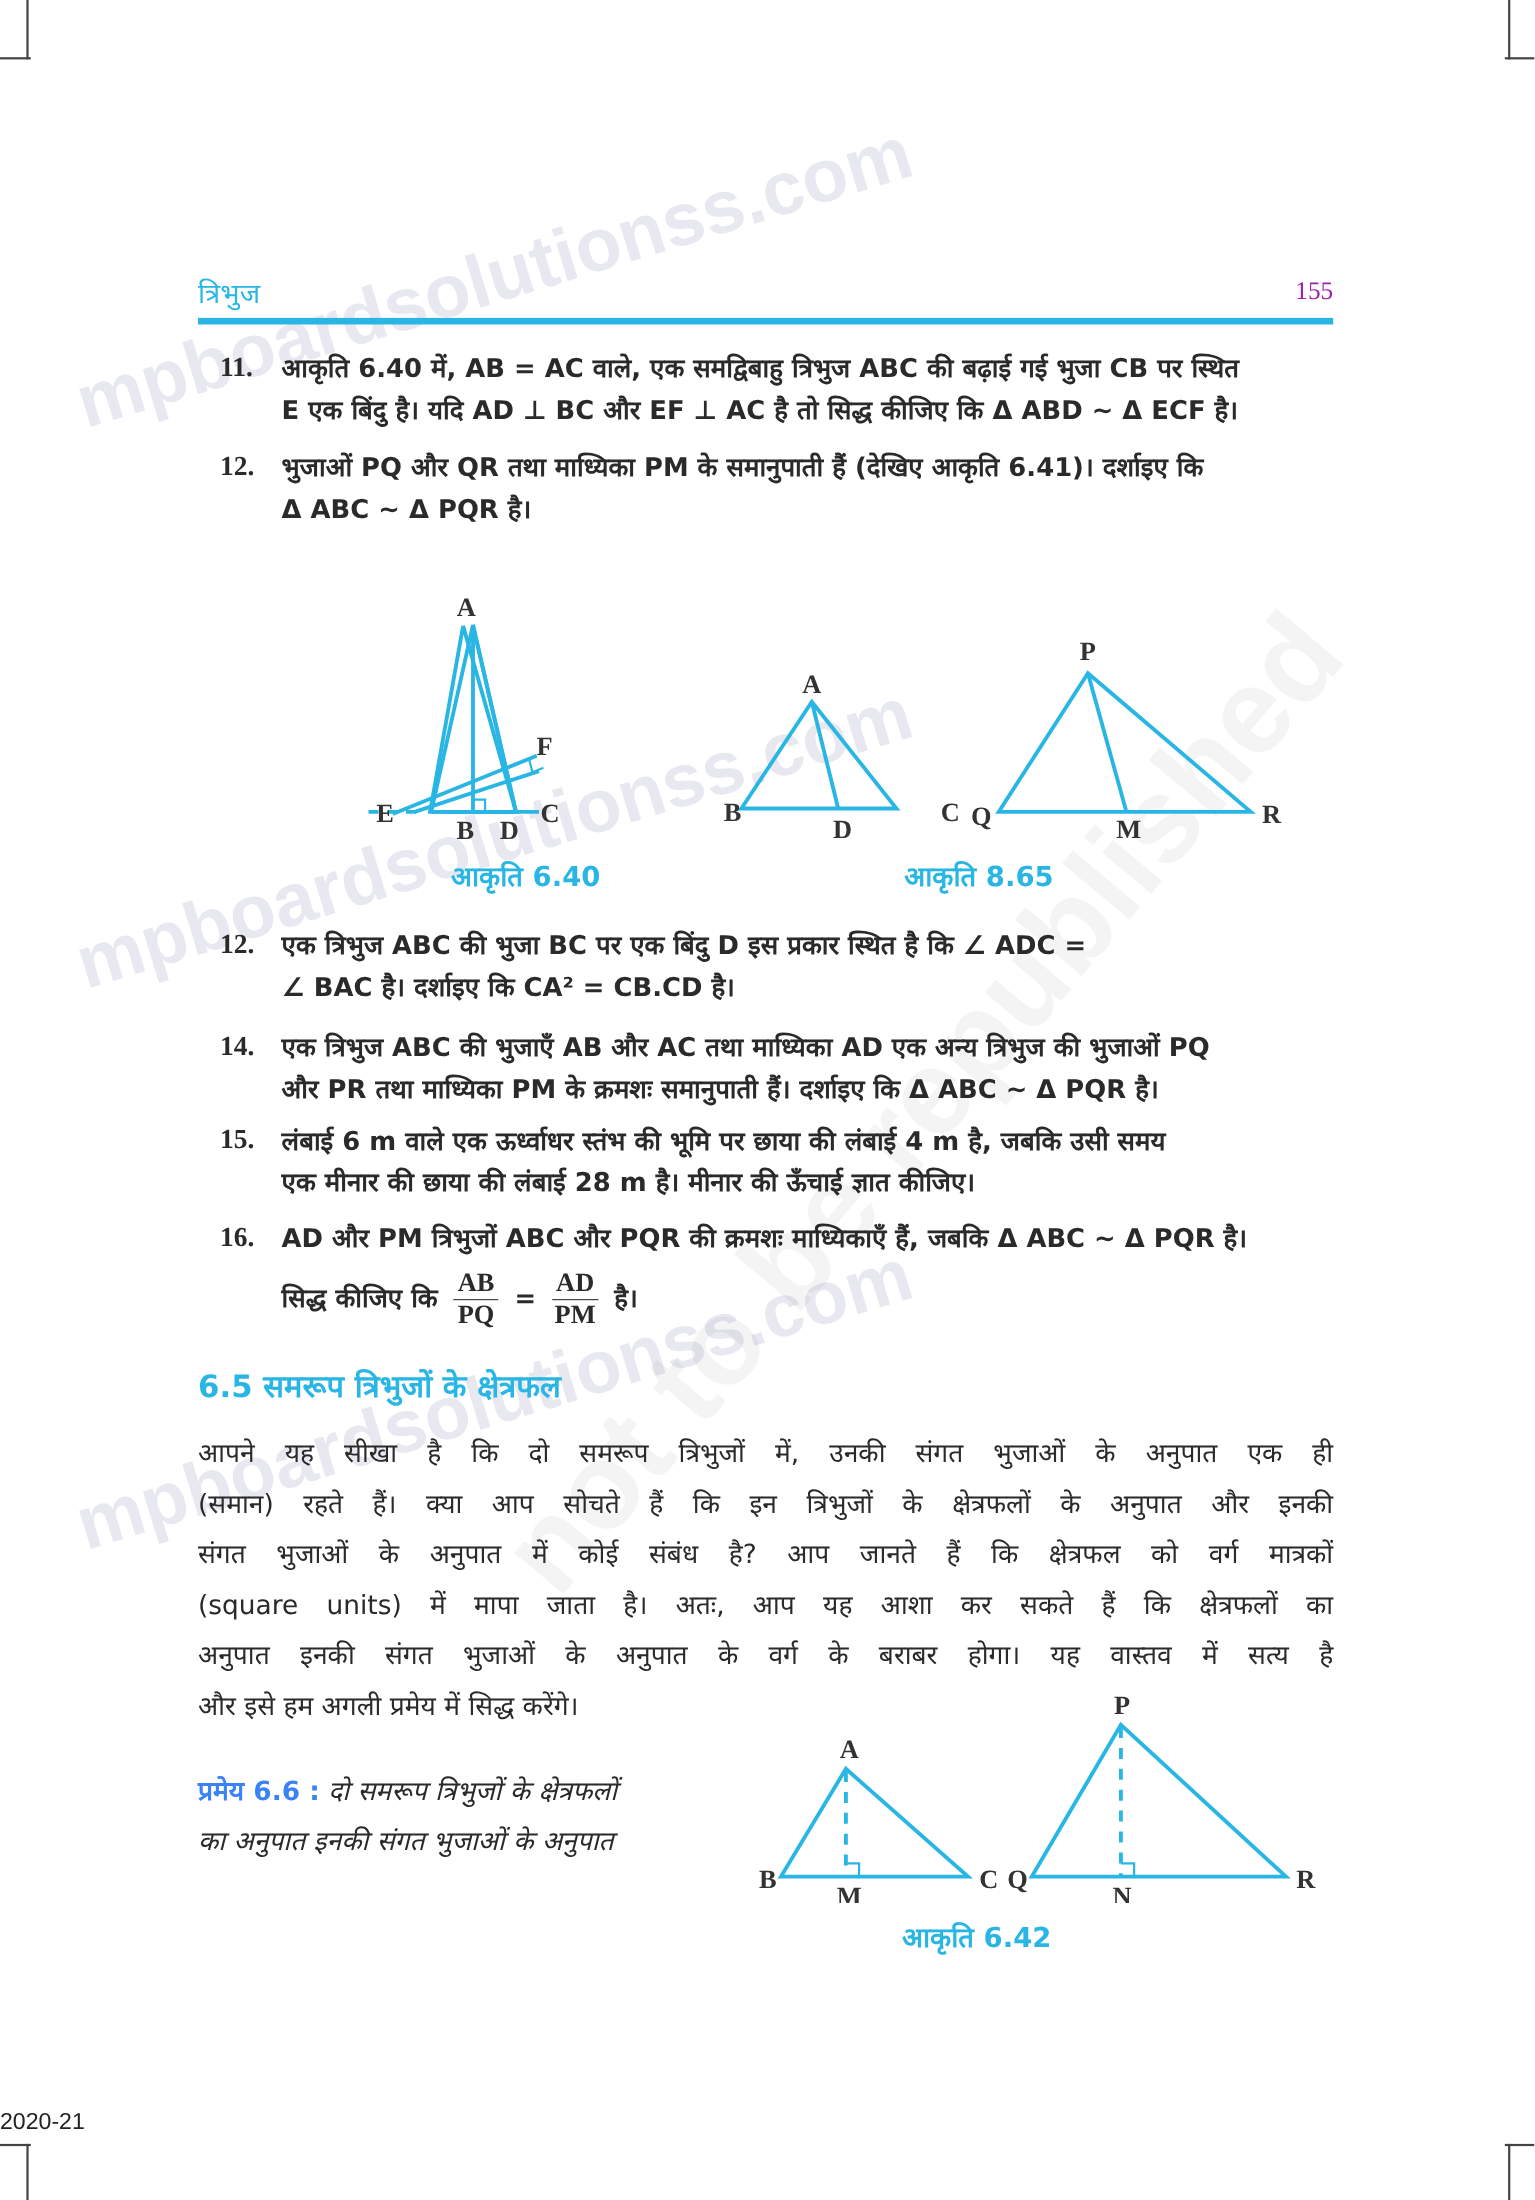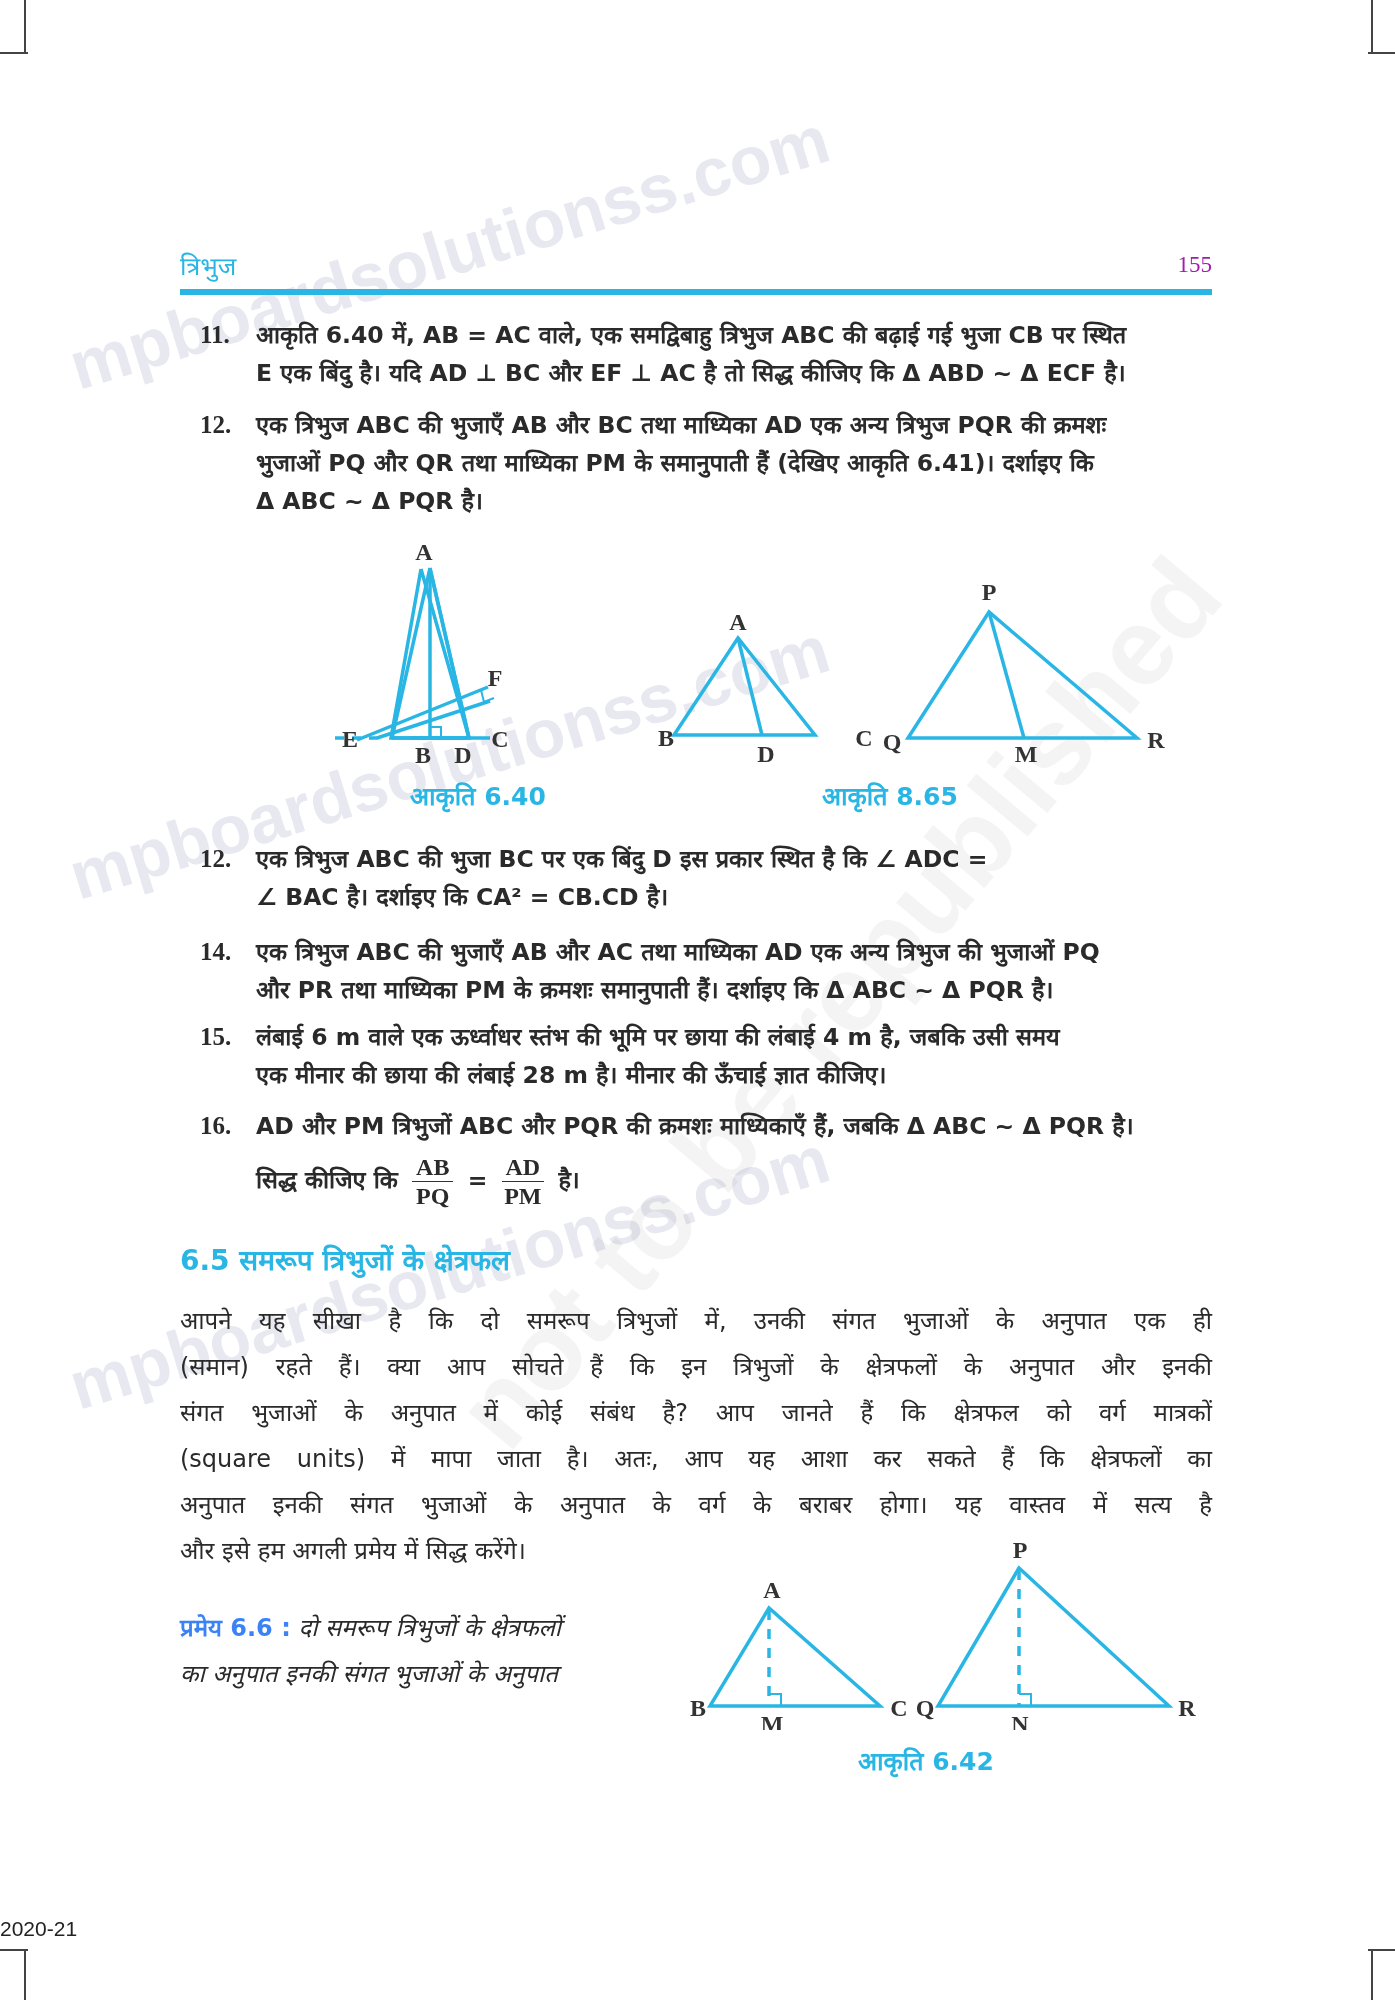--- a/index.html
+++ b/index.html
@@ -65,21 +65,20 @@
   <span class="num">11.</span>
   <div class="txt">
     <div>आकृति 6.40 में, AB = AC वाले, एक समद्विबाहु त्रिभुज ABC की बढ़ाई गई भुजा CB पर स्थित</div>
     <div>E एक बिंदु है। यदि AD ⊥ BC  और EF ⊥ AC है तो सिद्ध कीजिए कि Δ ABD ~ Δ ECF  है।</div>
   </div>
 </div>
 
 <div class="item" style="top:406px;">
   <span class="num">12.</span>
   <div class="txt">
-    <div>एक त्रिभुज ABC की भुजाएँ AB और BC तथा माध्यिका AD एक अन्य त्रिभुज PQR की क्रमशः</div>
     <div>भुजाओं  PQ और  QR तथा माध्यिका PM के समानुपाती हैं (देखिए आकृति 6.41)। दर्शाइए कि</div>
     <div>Δ ABC ~ Δ PQR है।</div>
   </div>
 </div>
 
 <svg style="position:absolute;left:330px;top:530px;" width="260" height="250" viewBox="0 0 260 250">
   <g stroke="#29b6e4" stroke-width="3.5" fill="none">
     <polyline points="91,39 61,208 139,208 91,39"></polyline>
     <line x1="100" y1="39" x2="100" y2="208"></line>
     <line x1="100" y1="39" x2="139" y2="208"></line>
@@ -194,15 +193,15 @@
   </g>
   <text x="92" y="68" text-anchor="middle">A</text>
   <text x="18" y="186" text-anchor="middle">B</text>
   <text x="92" y="202" text-anchor="middle">M</text>
   <text x="219" y="186" text-anchor="middle">C</text>
   <text x="245" y="186" text-anchor="middle">Q</text>
   <text x="340" y="28" text-anchor="middle">P</text>
   <text x="340" y="202" text-anchor="middle">N</text>
   <text x="507" y="186" text-anchor="middle">R</text>
 </svg>
-<div class="fig-caption" style="left:858px;top:1743px;">आकृति 6.42</div>
+<div class="fig-caption" style="left:820px;top:1743px;">आकृति 6.42</div>
 
 <div class="footer">2020-21</div>
 
 </body></html>

